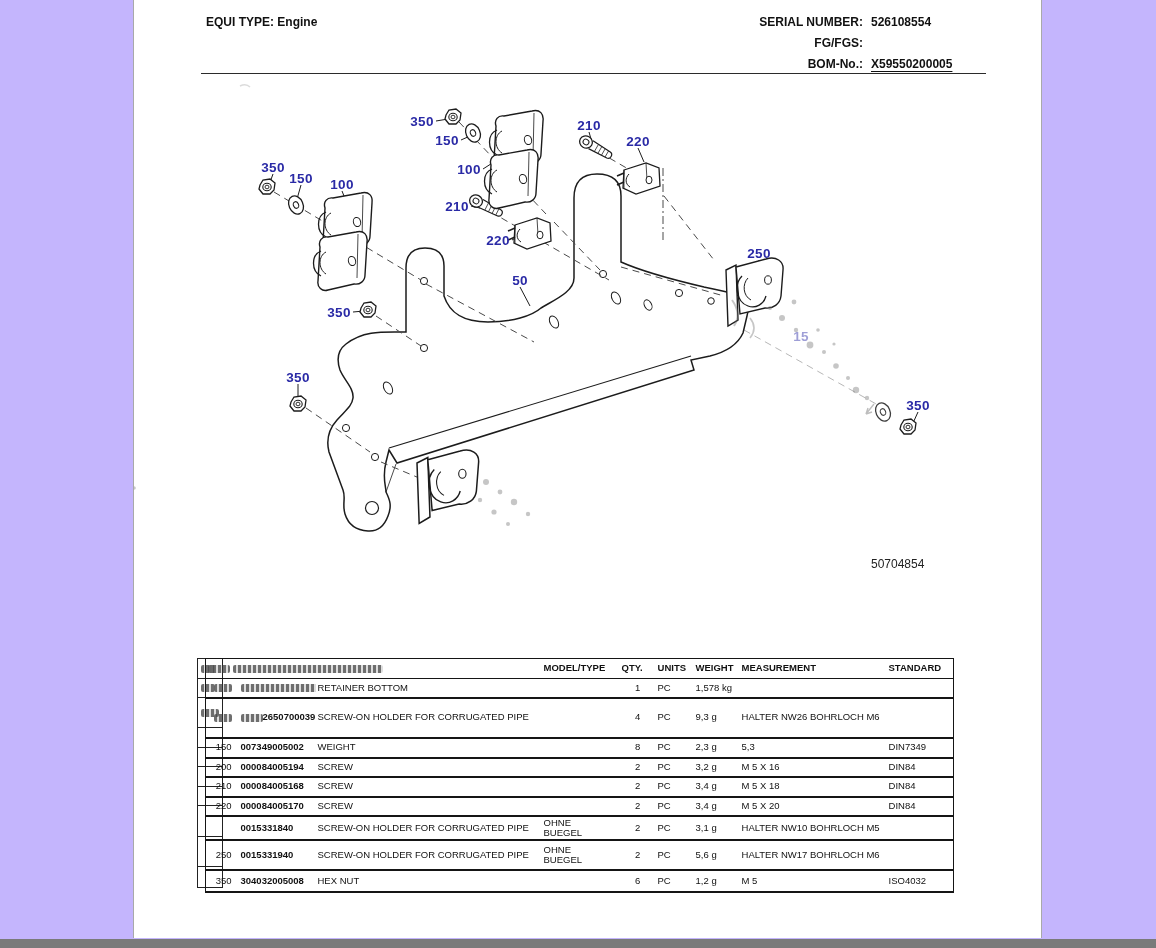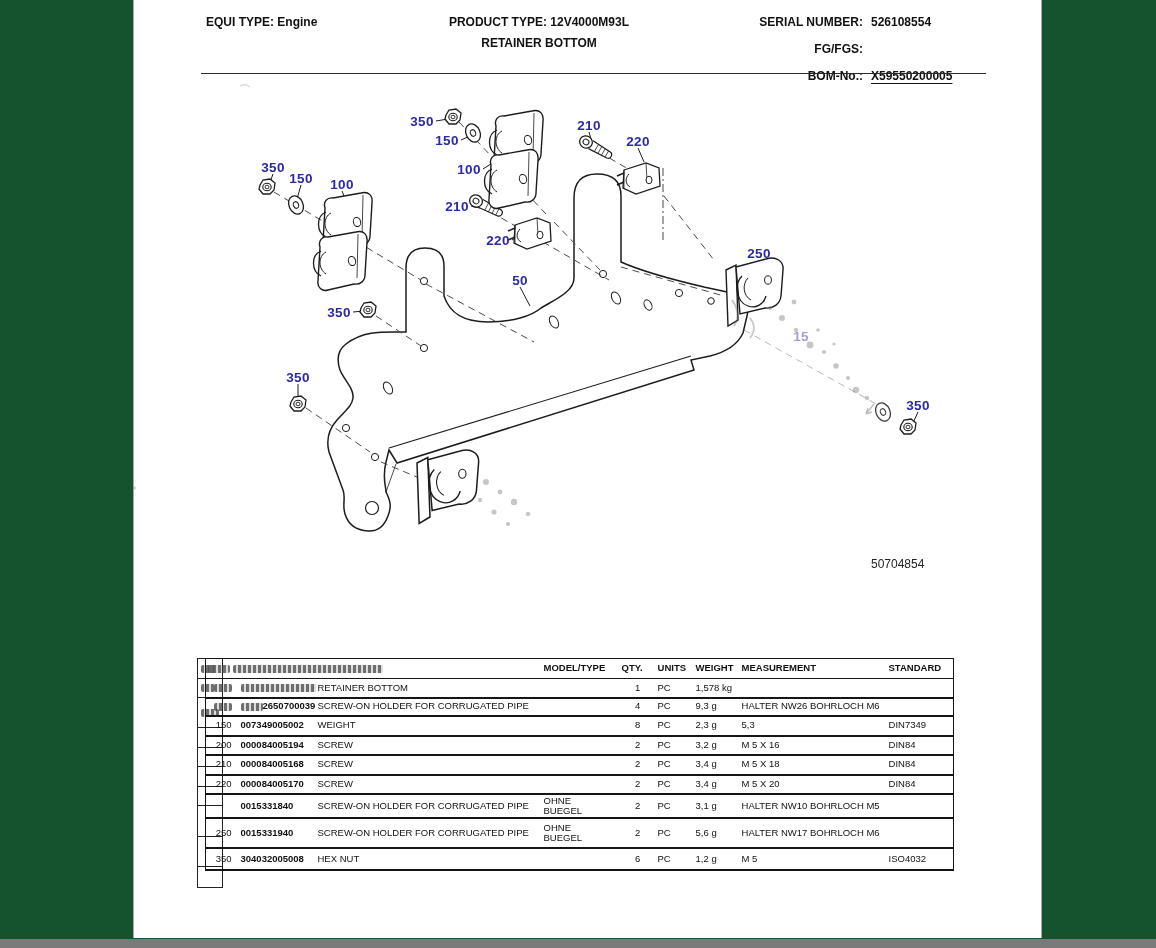--- a/index.html
+++ b/index.html
@@ -1,29 +1,29 @@
 <!DOCTYPE html>
 <html><head>
 <meta charset="utf-8">
 <style>
   html,body{margin:0;padding:0;background:#e8e8e6;}
   *{box-sizing:border-box;}
-  .viewport{position:relative;width:1156px;height:948px;background:#14532d;overflow:hidden;
+  .viewport{position:relative;width:1156px;height:948px;background:#c4b5fd;overflow:hidden;
             font-family:"Liberation Sans",sans-serif;color:#111;}
   .page{position:absolute;left:133px;top:0;width:909px;height:938px;background:#fff;
         border-left:1px solid #a9a9a9;border-right:1px solid #a9a9a9;}
   .bottom-bar{position:absolute;left:0;top:939px;width:1156px;height:9px;background:#7a7a7a;}
 
   
   .doc-header{position:absolute;left:0;top:0;width:100%;height:76px;font-size:12px;font-weight:bold;}
   .hdr-left{position:absolute;left:72px;top:15px;white-space:nowrap;}
   .hdr-center{position:absolute;left:230px;top:15px;width:350px;text-align:center;}
   .hdr-center .line2{margin-top:7px;}
   .hdr-right{position:absolute;left:560px;top:15px;width:290px;display:grid;
-             grid-template-columns:169px 8px auto;row-gap:13px;}
+             grid-template-columns:169px 8px auto;row-gap:7px;}
   .hdr-right .lbl{text-align:right;white-space:nowrap;}
   .hdr-right .val{text-align:left;white-space:nowrap;}
   .underlined{text-decoration:underline;text-underline-offset:3px;}
   .header-rule{position:absolute;left:67px;top:73px;width:785px;height:1px;background:#2b2b2b;}
 
   
   .diagram{position:absolute;left:0;top:76px;width:909px;height:560px;}
   .diagram svg{position:absolute;left:0;top:-76px;}
   .callout{position:absolute;transform:translate(-50%,-50%);font-size:13.5px;font-weight:700;
            color:#2a2aa6;letter-spacing:.3px;white-space:nowrap;}
@@ -57,27 +57,20 @@
 <body>
 
 <div class="viewport">
   <div class="page">
 
     <div class="doc-header">
       <div class="hdr-left">
         <span>EQUI TYPE:</span>
         <span>Engine</span>
       </div>
-      <div class="hdr-center">
-        <div>
-          <span>PRODUCT TYPE:</span>
-          <span>12V4000M93L</span>
-        </div>
-        <div class="line2">RETAINER BOTTOM</div>
-      </div>
       <div class="hdr-right">
         <div class="lbl">SERIAL NUMBER:</div>
           <div></div>
         <div class="val">526108554</div>
         <div class="lbl">FG/FGS:</div>
           <div></div>
         <div class="val"></div>
         <div class="lbl">BOM-No.:</div>
           <div></div>
         <div class="val underlined">X59550200005</div>
@@ -316,21 +309,21 @@
             <td class="pos"><span class="smudge sm-w18"></span></td>
             <td class="part"><span class="smudge sm-w90"></span></td>
             <td>RETAINER BOTTOM</td>
             <td class="model"></td>
             <td class="qty">1</td>
             <td>PC</td>
             <td>1,578 kg</td>
             <td></td>
             <td></td>
           </tr>
-          <tr style="height:18px">
+          <tr style="height:40px">
             <td class="pos"><span class="smudge sm-w18"></span></td>
             <td class="part"><span class="smudge sm-w22"></span><span>2650700039</span></td>
             <td>SCREW-ON HOLDER FOR CORRUGATED PIPE</td>
             <td class="model"></td>
             <td class="qty">4</td>
             <td>PC</td>
             <td>9,3 g</td>
             <td>HALTER NW26 BOHRLOCH M6</td>
             <td></td>
           </tr>

